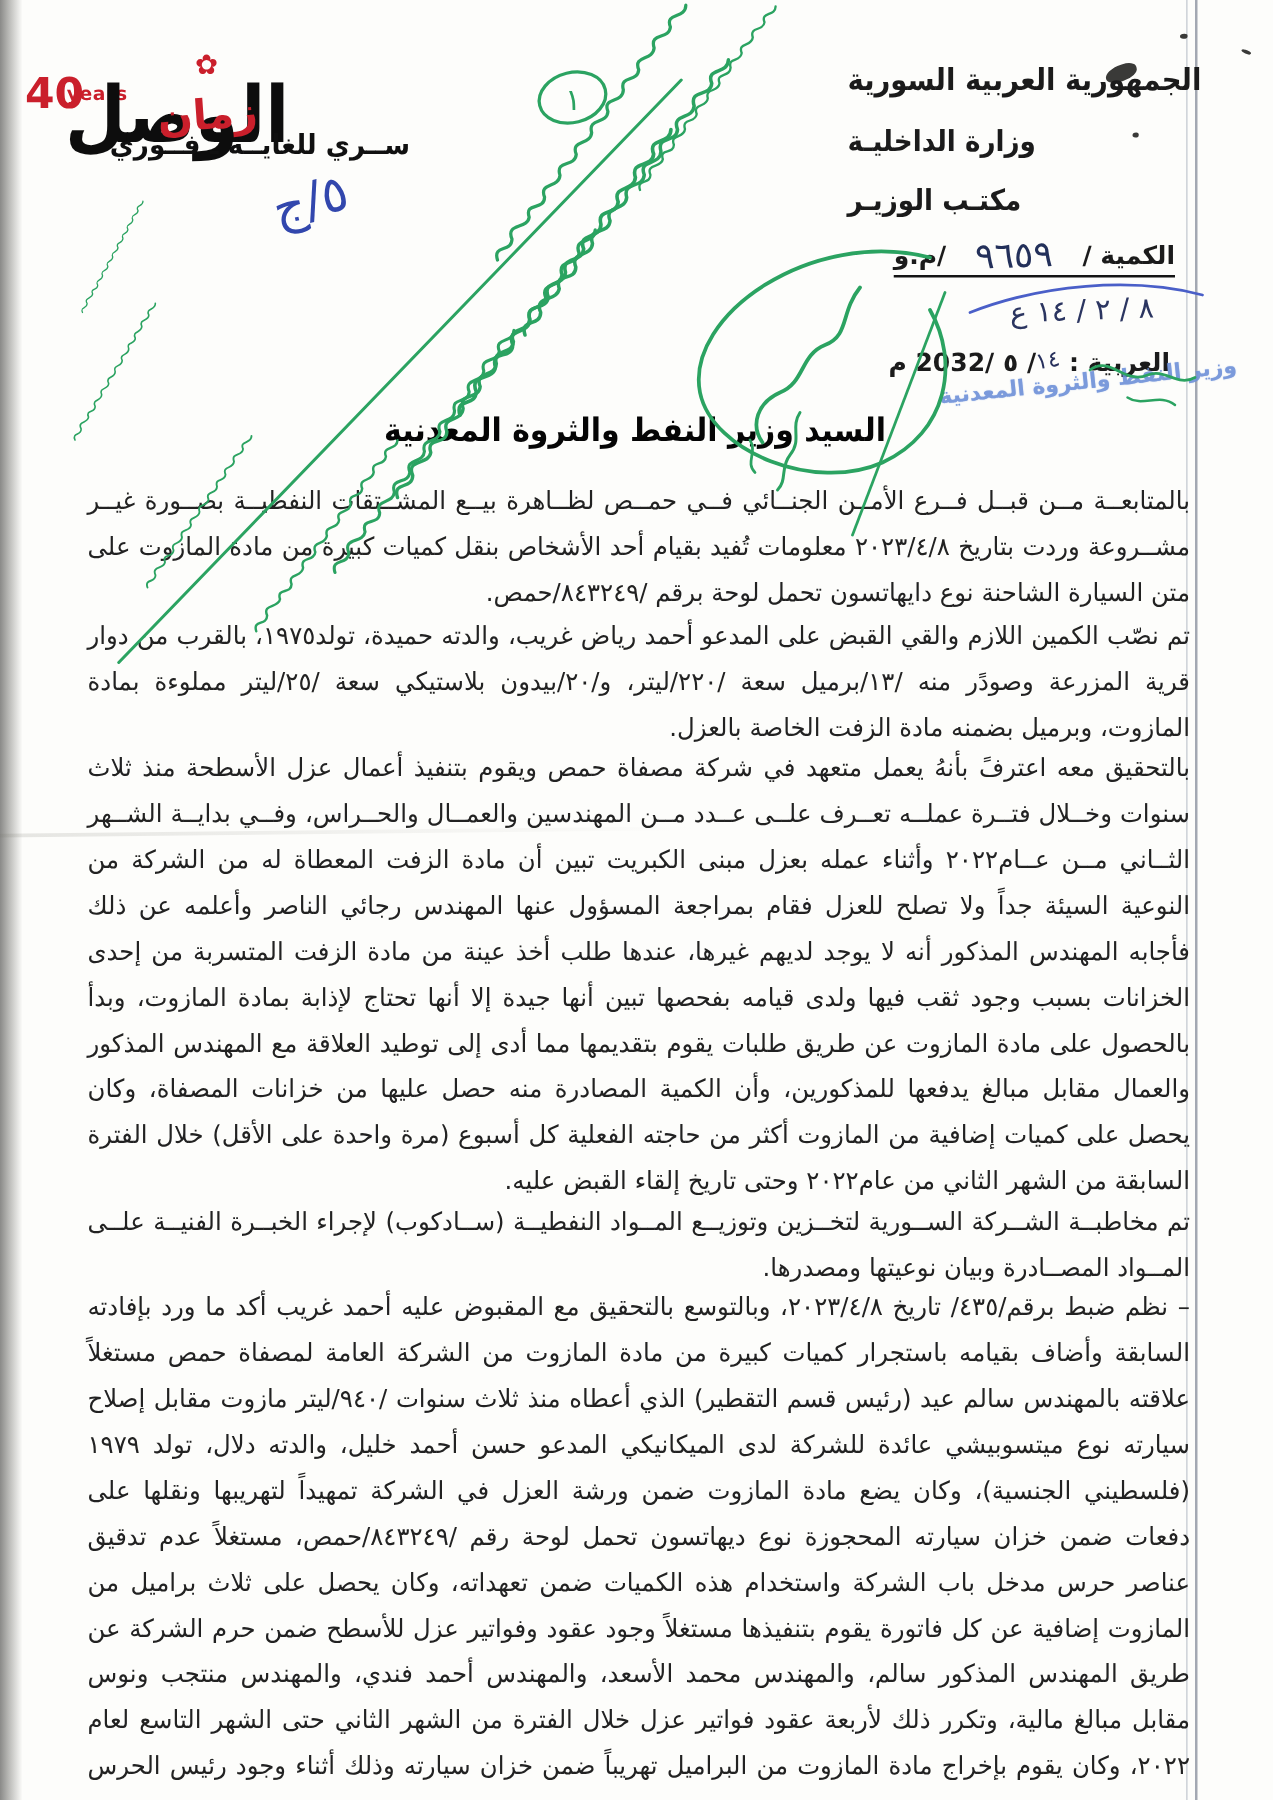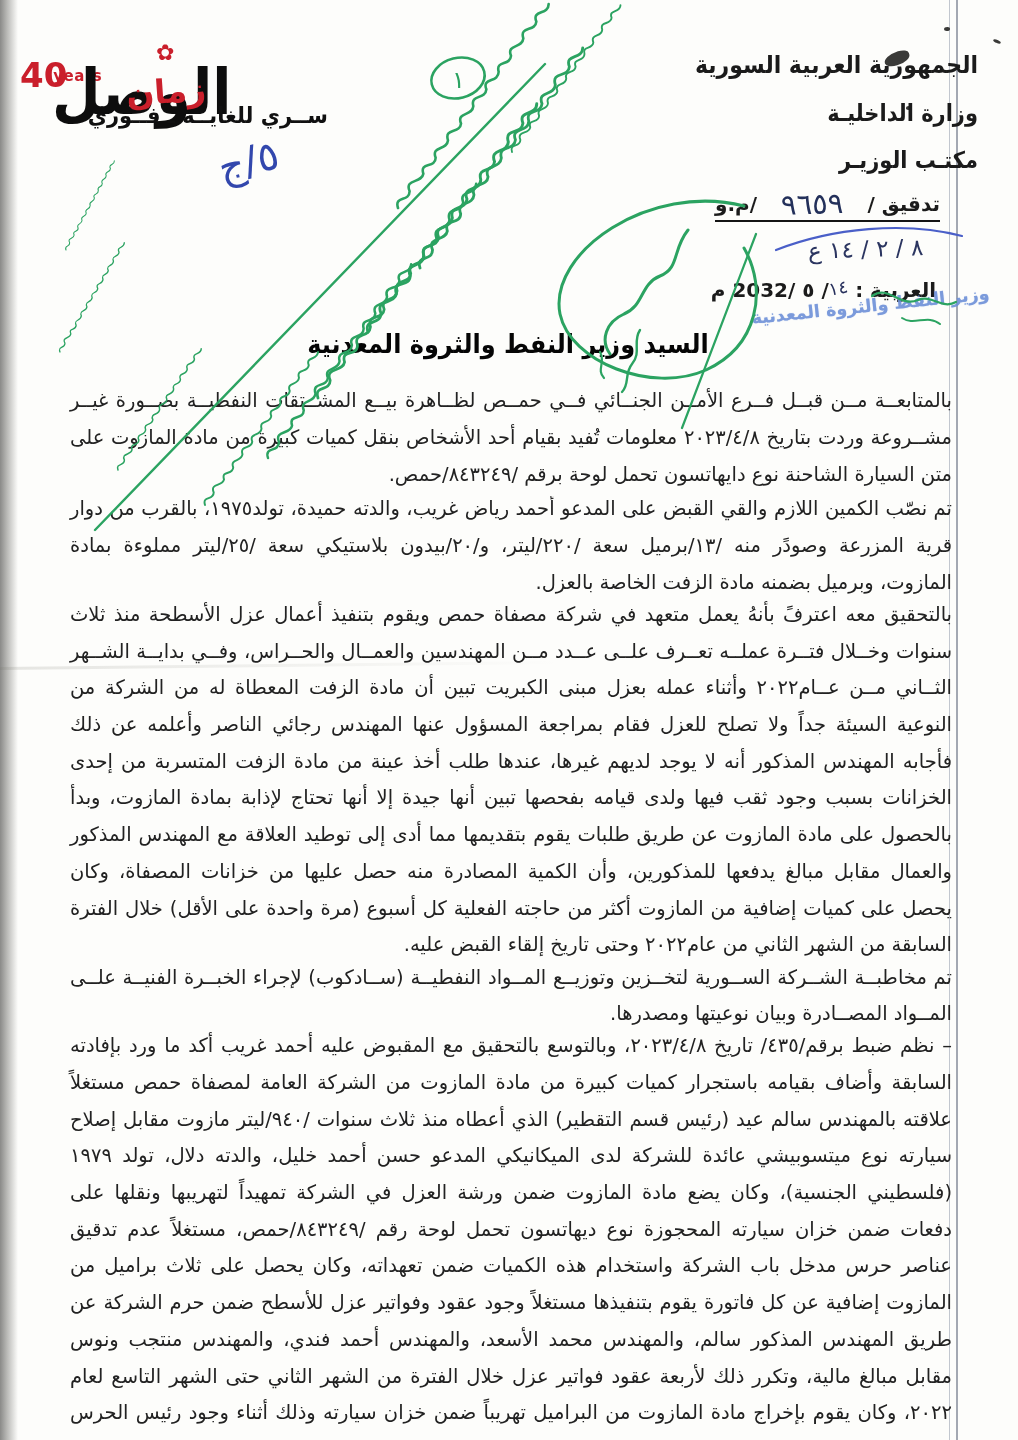--- a/index.html
+++ b/index.html
@@ -26,21 +26,21 @@
   .logo .badge{position:absolute;left:2px;top:12px;color:#ca1f2b;font-weight:bold;font-size:34px;line-height:1;}
   .logo .badge small{font-size:15px;letter-spacing:.5px;position:relative;left:-14px;top:-6px;color:#ca1f2b;}
   .logo .flower{position:absolute;left:138px;top:-6px;color:#ca1f2b;font-size:22px;}
   .logo .black-word{position:absolute;left:34px;top:14px;font-size:56px;font-weight:bold;color:#0d0d0d;
     transform:scaleY(1.12);letter-spacing:-2px;}
   .logo .red-word{position:absolute;left:108px;top:26px;font-size:33px;font-weight:bold;color:#ca1f2b;transform:rotate(-4deg);}
   .classification{position:absolute;left:28px;top:104px;width:300px;font-size:21px;font-weight:bold;
     color:#101010;direction:rtl;transform:scaleY(1.05);white-space:nowrap;}
 
   
-  .header{position:absolute;right:40px;top:52px;width:300px;direction:rtl;text-align:right;}
+  .header{position:absolute;right:40px;top:52px;width:300px;direction:rtl;text-align:left;}
   .header .h1{font-size:22px;font-weight:bold;transform:scaleY(1.1);margin-bottom:24px;white-space:nowrap;}
   .header .h2{font-size:21px;font-weight:bold;transform:scaleY(1.1);letter-spacing:2px;margin-bottom:23px;}
   .header .h3{font-size:21px;font-weight:bold;transform:scaleY(1.1);letter-spacing:4px;margin-bottom:14px;}
   .numline{position:absolute;right:78px;top:192px;width:225px;direction:rtl;
     border-bottom:2px solid #141414;padding-bottom:4px;display:flex;align-items:flex-end;justify-content:space-between;}
   .numline .lbl,.numline .suf{font-size:20px;font-weight:bold;white-space:nowrap;}
   .numline .val{font-size:29px;color:#23305a;letter-spacing:7px;transform:rotate(-2deg);line-height:.8;}
   .registry{position:absolute;right:95px;top:236px;font-size:23px;color:#2b3560;letter-spacing:5px;
     transform:rotate(-2deg);direction:rtl;white-space:nowrap;}
   .dateline{position:absolute;right:82px;top:278px;direction:rtl;font-size:20px;font-weight:bold;white-space:nowrap;}
@@ -87,21 +87,21 @@
 
   <div class="blue-mark">٥/ج</div>
 
   <div class="header">
     <div class="h1">الجمهورية العربية السورية</div>
     <div class="h2">وزارة الداخليـة</div>
     <div class="h3">مكتـب الوزيـر</div>
   </div>
 
   <div class="numline">
-    <span class="lbl">تدقيق /</span>
+    <span class="lbl">الكمية /</span>
     <span class="val">٩٦٥٩</span>
     <span class="suf">/م.و</span>
   </div>
 
   <div class="registry">٨ / ٢ / ١٤ ع</div>
 
   <div class="dateline">
     <span>العربية :</span>
     <span class="day">١٤</span><span>/ ٥ /2032 م</span>
   </div>

